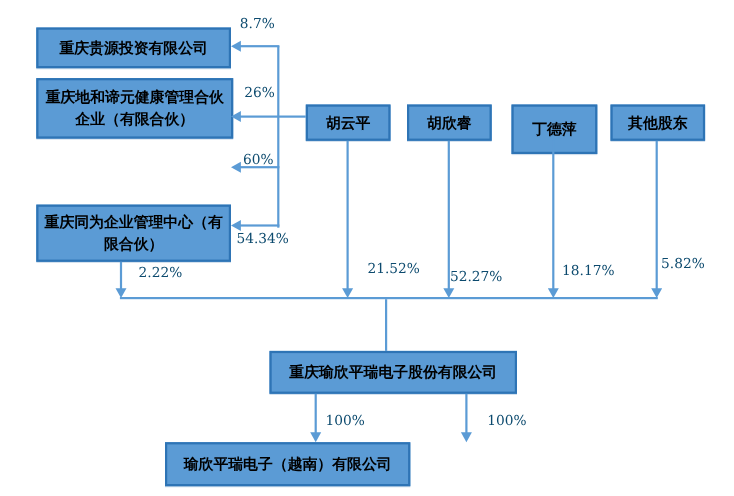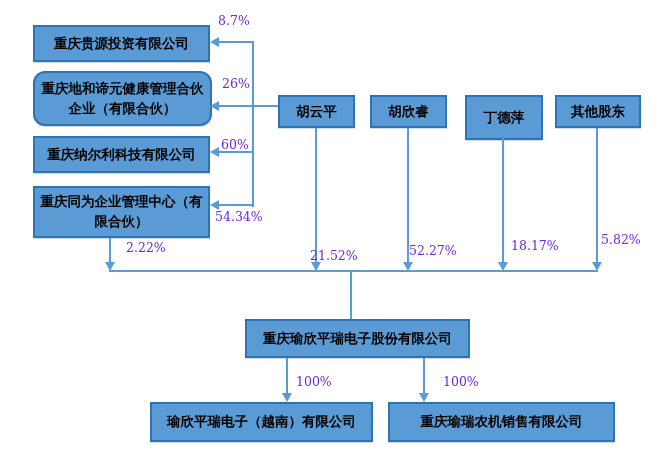--- a/index.html
+++ b/index.html
@@ -36,43 +36,41 @@
   }
   .arrow-down{
     border-left:5px solid transparent;
     border-right:5px solid transparent;
     border-top:9px solid #5b9bd5;
   }
   .pct{
     position:absolute;
     font-family:"DejaVu Serif","Liberation Serif",serif;
     font-size:12.5px;
-    color:#6d28d9;
+    color:#0c4a6e;
     white-space:nowrap;
   }
 </style>
 </head>
 <body>
 
 <div class="canvas">
 
   <div class="node" style="left:33px;top:25px;width:177px;height:37px;">重庆贵源投资有限公司</div>
-  <div class="node" style="left:33px;top:71px;width:179px;height:55px;border-radius:12px;">重庆地和谛元健康管理合伙企业（有限合伙）</div>
-  <div class="node" style="left:33px;top:136px;width:177px;height:37px;">重庆纳尔利科技有限公司</div>
+  <div class="node" style="left:33px;top:71px;width:179px;height:55px;">重庆地和谛元健康管理合伙企业（有限合伙）</div>
   <div class="node" style="left:278px;top:95px;width:77px;height:33px;">胡云平</div>
 
   <div class="node" style="left:33px;top:186px;width:177px;height:52px;">重庆同为企业管理中心（有限合伙）</div>
   <div class="node" style="left:370px;top:95px;width:77px;height:33px;">胡欣睿</div>
   <div class="node" style="left:465px;top:95px;width:78px;height:45px;">丁德萍</div>
   <div class="node" style="left:555px;top:95px;width:86px;height:33px;">其他股东</div>
 
   <div class="node" style="left:245px;top:319px;width:225px;height:39px;">重庆瑜欣平瑞电子股份有限公司</div>
 
   <div class="node" style="left:150px;top:402px;width:223px;height:40px;text-align:right;">瑜欣平瑞电子（越南）有限公司</div>
-  <div class="node" style="left:388px;top:402px;width:227px;height:40px;">重庆瑜瑞农机销售有限公司</div>
 
   <div class="line" style="left:252px;top:42px;width:2px;height:165px;"></div>
   <div class="line" style="left:217px;top:41px;width:37px;height:2px;"></div>
   <div class="arrow arrow-left" style="left:210px;top:37px;"></div>
   <div class="line" style="left:217px;top:105px;width:61px;height:2px;"></div>
   <div class="arrow arrow-left" style="left:210px;top:101px;"></div>
   <div class="line" style="left:217px;top:151px;width:37px;height:2px;"></div>
   <div class="arrow arrow-left" style="left:210px;top:147px;"></div>
   <div class="line" style="left:217px;top:204px;width:37px;height:2px;"></div>
   <div class="arrow arrow-left" style="left:210px;top:200px;"></div>
@@ -95,20 +93,20 @@
   <div class="line" style="left:286px;top:358px;width:2px;height:37px;"></div>
   <div class="arrow arrow-down" style="left:282px;top:393px;"></div>
   <div class="line" style="left:423px;top:358px;width:2px;height:37px;"></div>
   <div class="arrow arrow-down" style="left:419px;top:393px;"></div>
 
   <div class="pct" style="left:218px;top:13px;">8.7%</div>
   <div class="pct" style="left:222px;top:76px;">26%</div>
   <div class="pct" style="left:221px;top:137px;">60%</div>
   <div class="pct" style="left:215px;top:209px;">54.34%</div>
   <div class="pct" style="left:126px;top:240px;">2.22%</div>
-  <div class="pct" style="left:310px;top:236px;margin-top:12px;">21.52%</div>
+  <div class="pct" style="left:334px;top:236px;">21.52%</div>
   <div class="pct" style="left:409px;top:243px;">52.27%</div>
   <div class="pct" style="left:511px;top:238px;">18.17%</div>
   <div class="pct" style="left:601px;top:232px;">5.82%</div>
   <div class="pct" style="left:296px;top:374px;">100%</div>
   <div class="pct" style="left:443px;top:374px;">100%</div>
 
 </div>
 
 </body></html>

